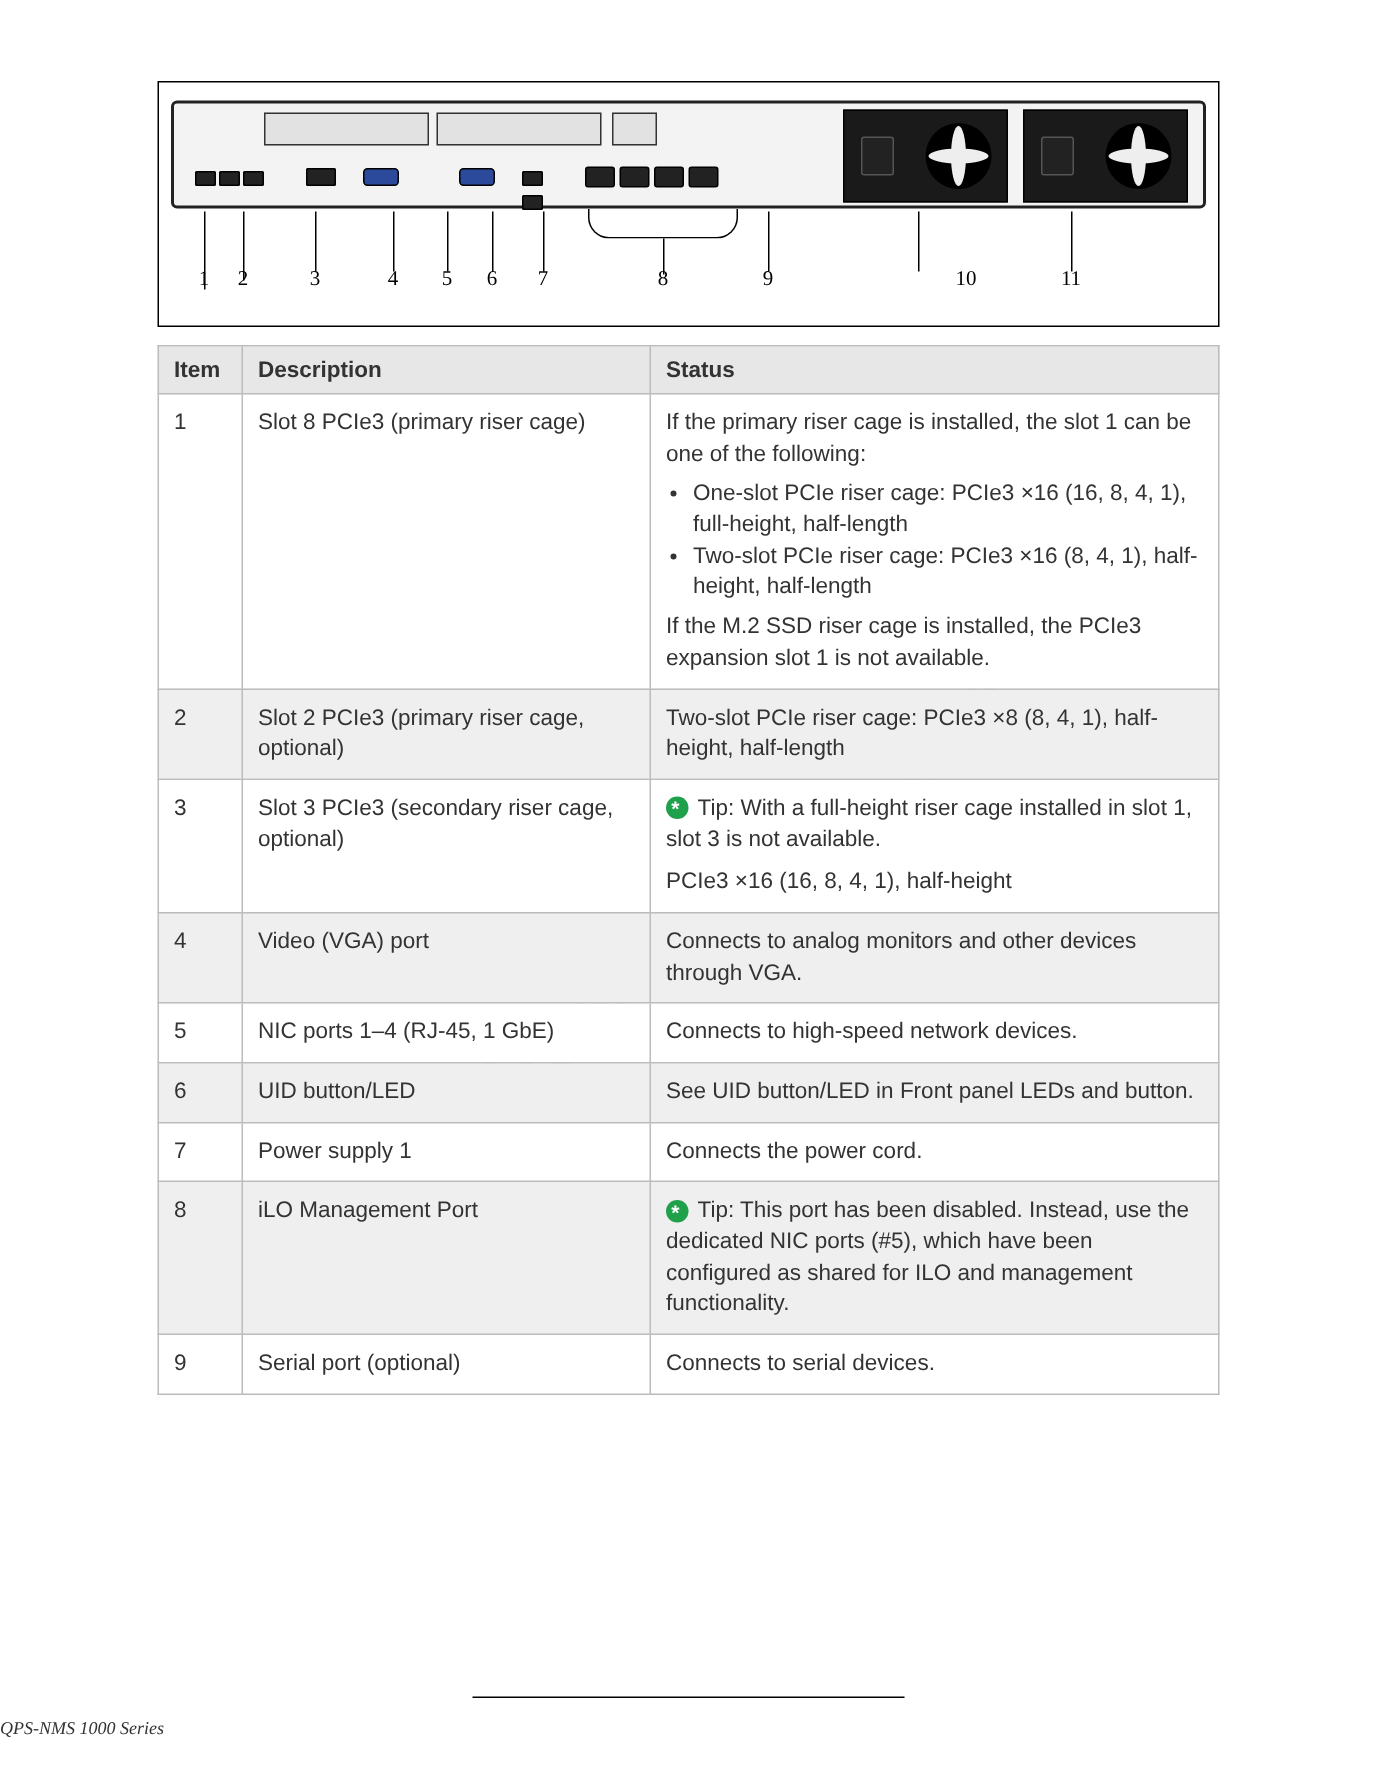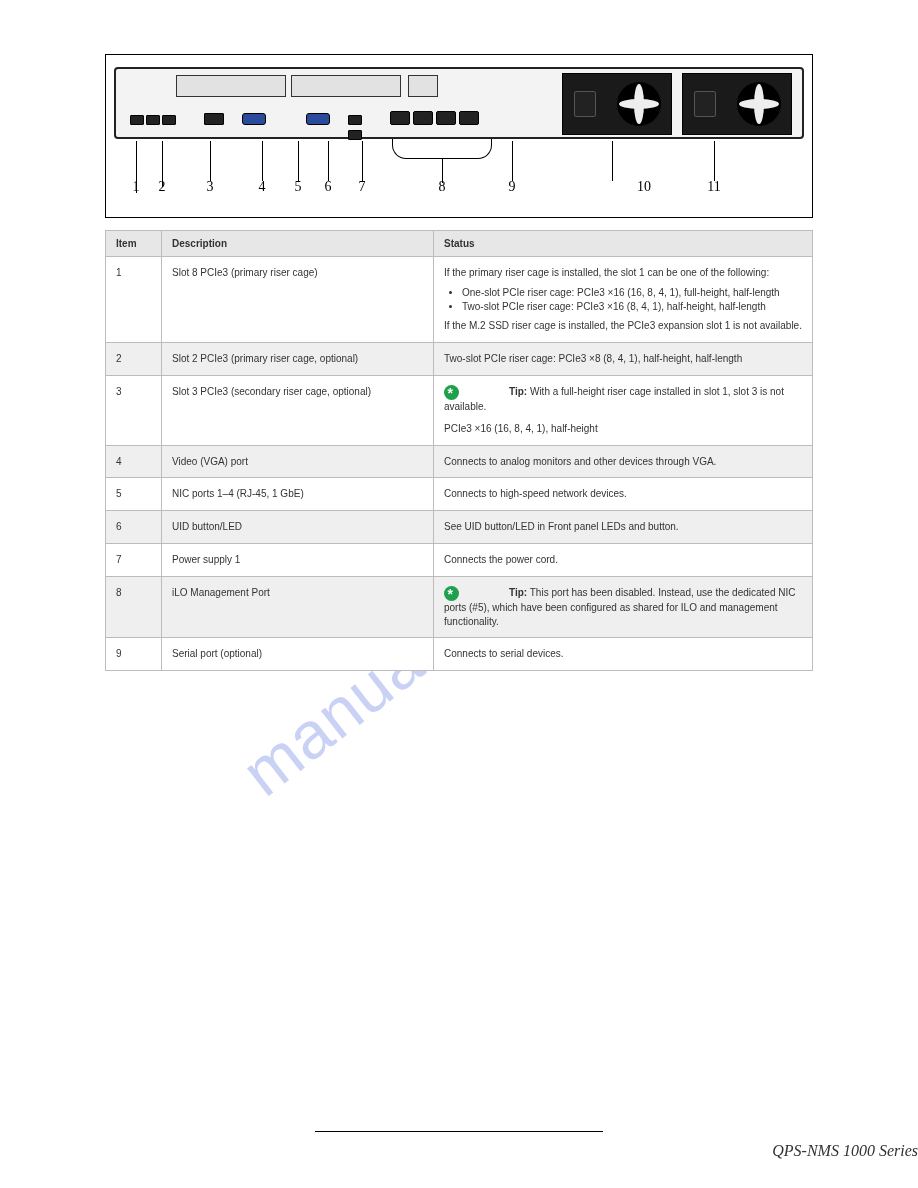--- a/index.html
+++ b/index.html
@@ -17,32 +17,32 @@
   .psu .fan::before { width:40px; height:10px; left:2px; top:17px; }
   .psu .fan::after  { width:10px; height:40px; left:17px; top:2px; }
   .rear-port { width:20px; height:14px; background:#222; border:1px solid #000; display:inline-block; margin-right:3px; border-radius:2px; }
   .mini-port { width:14px; height:10px; background:#222; border:1px solid #000; display:inline-block; margin-right:2px; border-radius:1px; }
   .vga      { width:24px; height:12px; background:#2b4a9b; border:1px solid #000; display:inline-block; border-radius:3px; margin-right:3px; }
   .callouts { position: relative; height: 72px; margin-top: 2px; font-family: "Times New Roman", serif; font-size: 14px; }
   .callouts .ln { position:absolute; top:0; border-left:1px solid #000; height:34px; }
   .callouts .num { position:absolute; top:38px; transform:translateX(-50%); }
   .brace { position:absolute; top:-2px; height:20px; border-bottom:1px solid #000; border-left:1px solid #000; border-right:1px solid #000; border-radius: 0 0 14px 14px; }
 
-  table.rear { width: 100%; border-collapse: collapse; font-size: 10px; color:#333; }
+  table.rear { width: 100%; border-collapse: collapse; font-size: 15px; color:#333; }
   table.rear th { text-align:left; font-weight:bold; background:#e7e7e7; border:1px solid #bcbcbc; padding:7px 10px; color:#333; }
   table.rear td { border:1px solid #bcbcbc; padding:9px 10px; vertical-align: top; line-height:1.38; }
   table.rear td.c1 { width:56px; }
   table.rear td.c2 { width:272px; }
   table.rear tr.odd td { background:#fff; }
   table.rear tr.even td { background:#efefef; }
   .tip-icon { display:inline-block; width:15px; height:15px; background:#1fa04a; border-radius:50%; position:relative; vertical-align:middle; margin-right:6px; }
   .tip-icon::after { content:"*"; position:absolute; color:#fff; font-size:14px; font-weight:bold; left:3.5px; top:-1px; }
-  .tip-label { font-weight:bold;margin-left:44px; }
+  .tip-label { font-weight:normal; }
 
-  .footer { position:absolute; left:16px; right:0; bottom:26px; text-align:right; font-size:16px; color:#333; }
+  .footer { position:absolute; left:0; right:0; bottom:26px; text-align:left; font-size:12px; color:#333; }
   .footer .model { font-family: "Times New Roman", serif; font-style: italic; margin-bottom:2px; }
   .footer .link { color:#0044cc; text-decoration: underline; }
   .page::after { content:""; position:absolute; left:315px; right:315px; bottom:56px; border-top:1px solid #000; }
 
   .watermark { position:absolute; left:50%; top:52%; transform:translate(-50%,-50%) rotate(-38deg); font-size:66px; color:rgba(60,90,220,0.28); font-family:Arial, sans-serif; letter-spacing:1px; pointer-events:none; white-space:nowrap; z-index:0; }
   .content-layer { position:relative; z-index:1; }
 </style>
 </head>
 <body>
 

